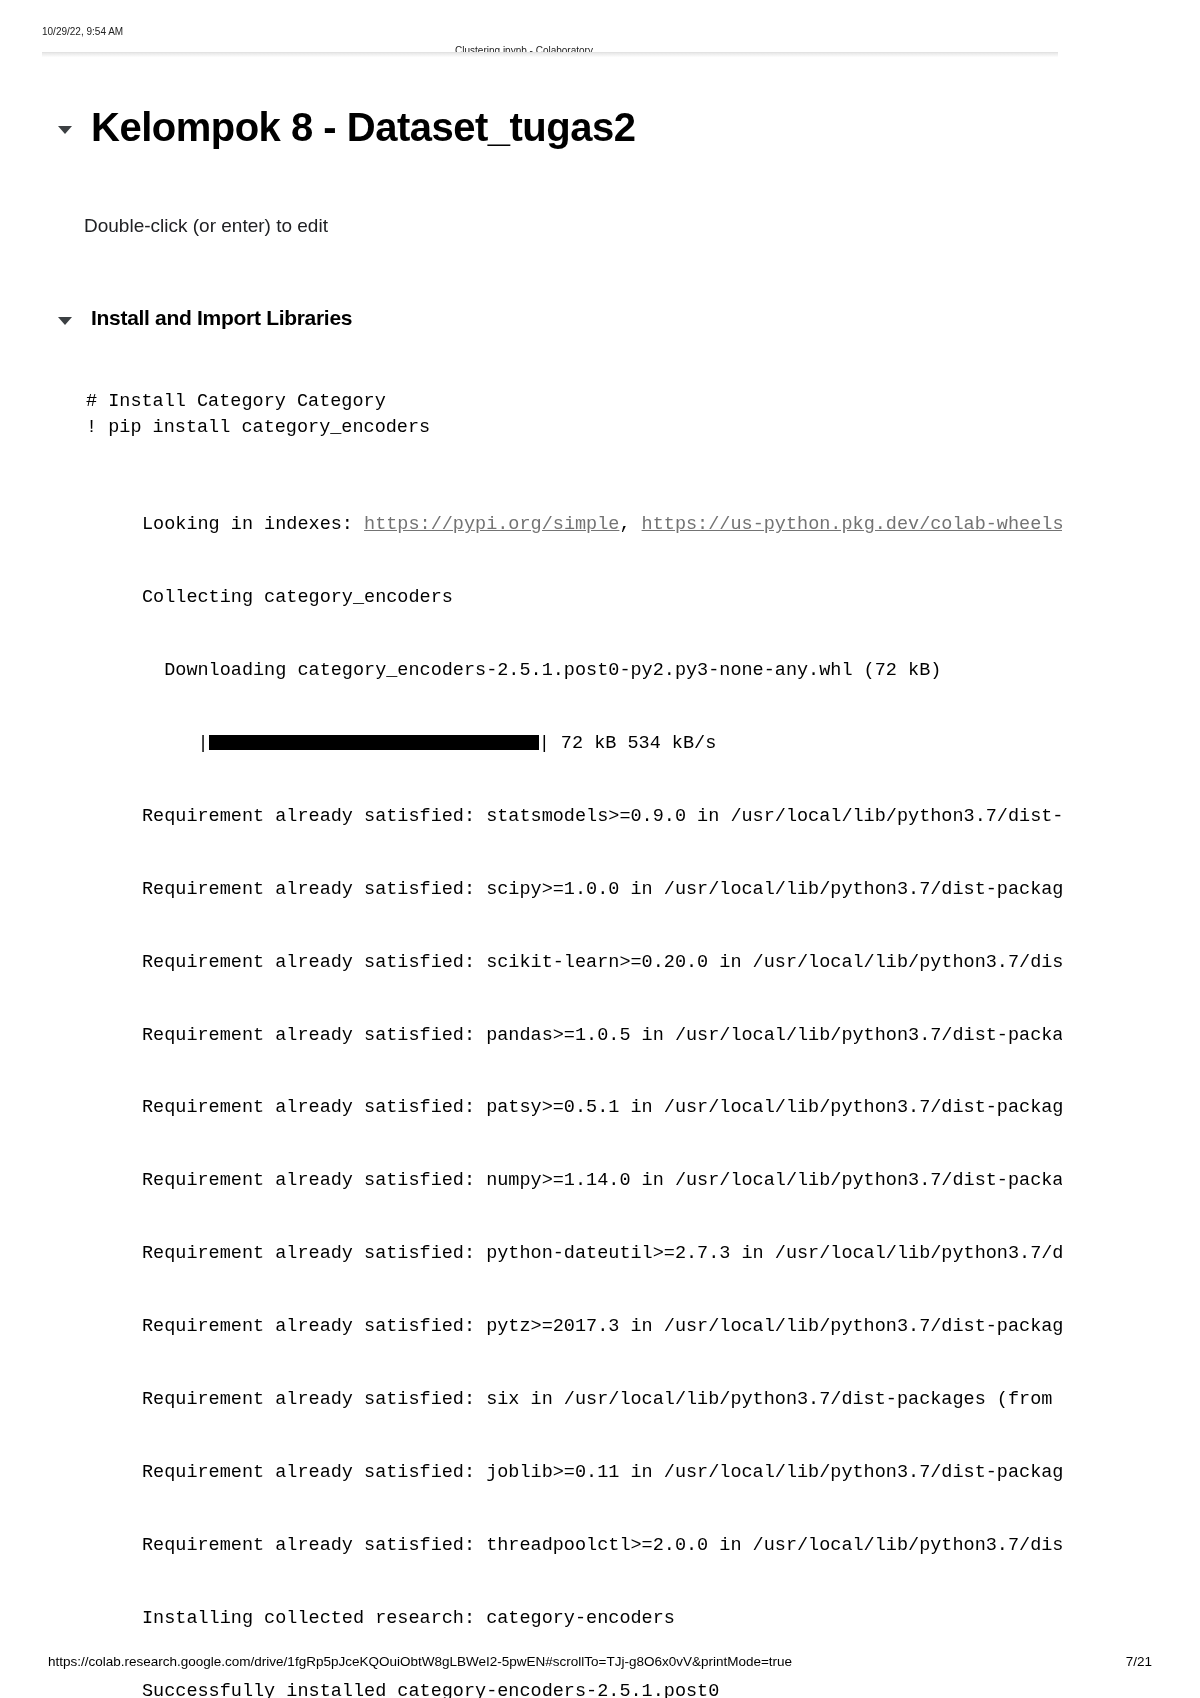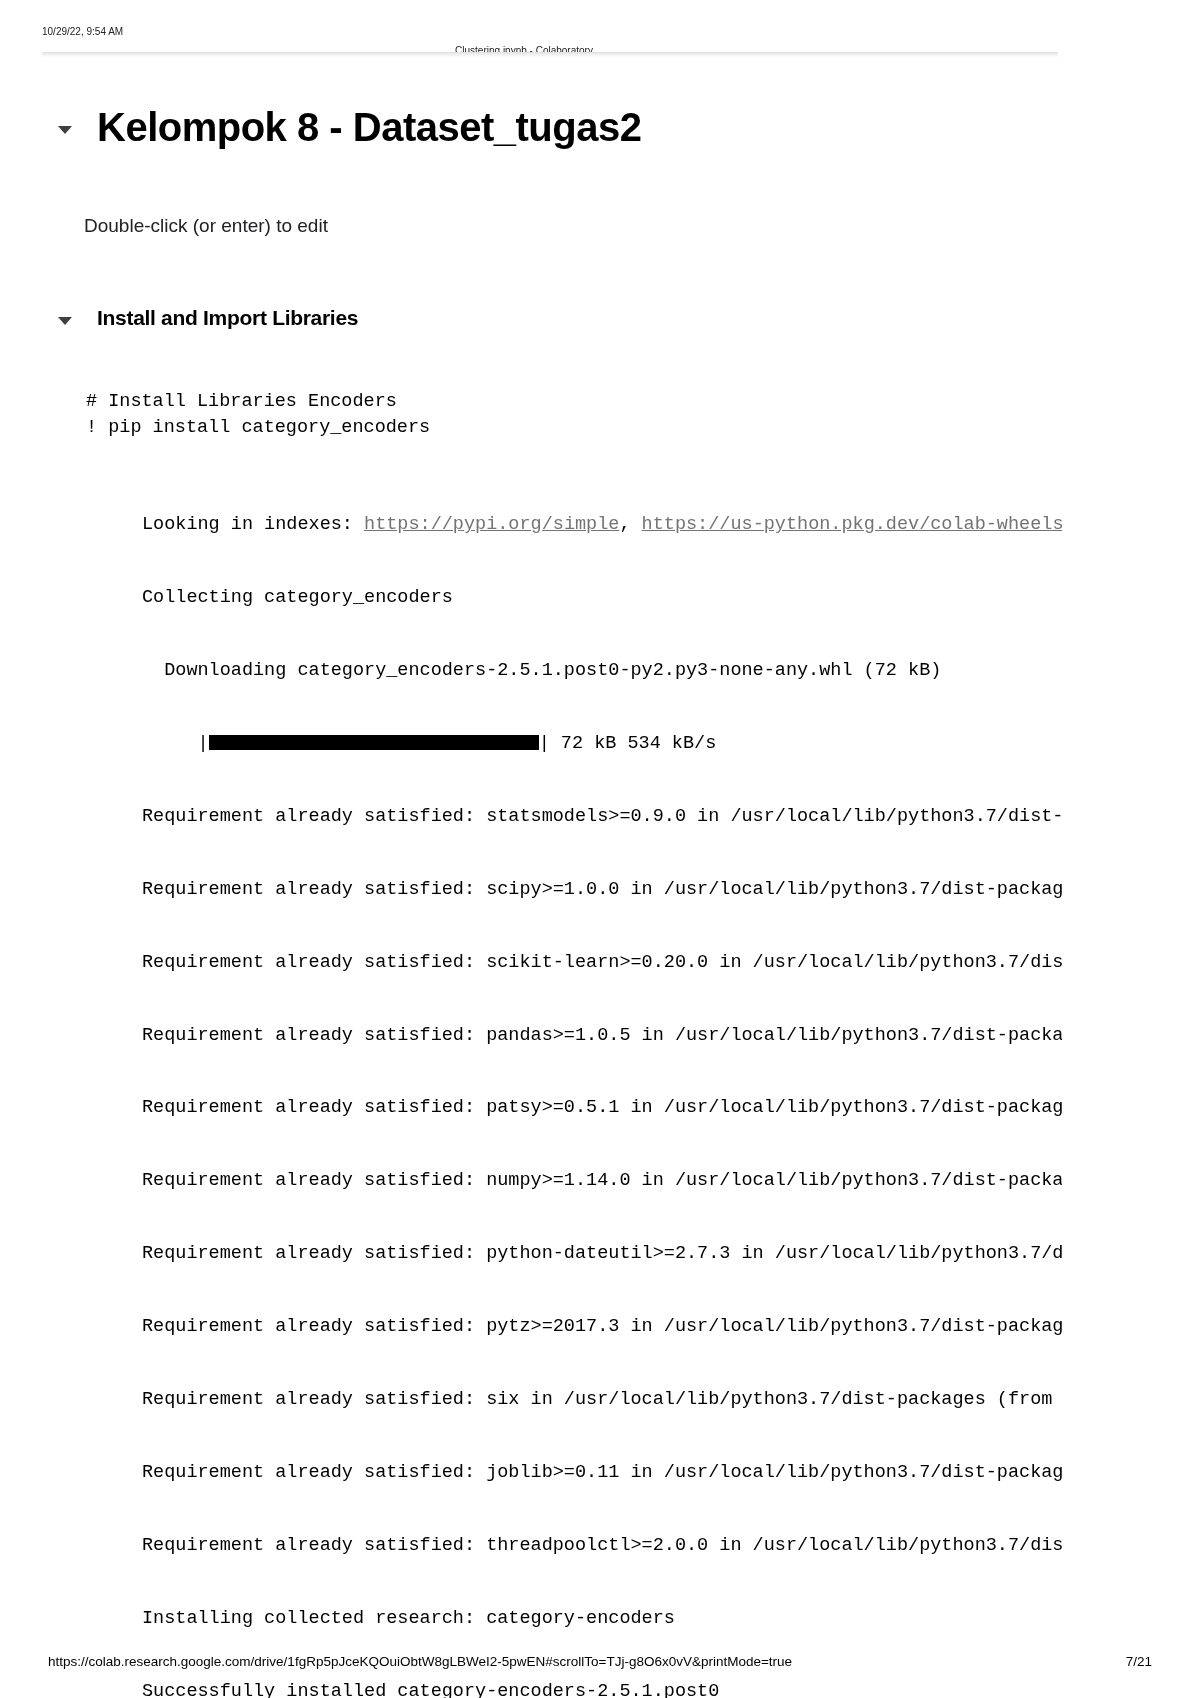--- a/index.html
+++ b/index.html
@@ -62,21 +62,21 @@
   }
 
   .section {
     position: relative;
     padding-left: 58px;
   }
 
   .heading-row {
     display: flex;
     align-items: center;
-    gap: 25px;
+    gap: 19px;
   }
 
   .caret {
     width: 0;
     height: 0;
     border-left: 7px solid transparent;
     border-right: 7px solid transparent;
     border-top: 8px solid #3c4043;
     flex: 0 0 auto;
     margin-top: 6px;
@@ -191,21 +191,21 @@
   </div>
 
   <div class="section" style="margin-top:64px;">
     <div class="heading-row">
       <span class="caret"></span>
       <h2 class="nb-heading">Install and Import Libraries</h2>
     </div>
   </div>
 
   <div class="section" style="margin-top:58px; padding-left:86px;">
-    <pre class="code-block"># Install Libraries Encoders</pre>
+    <pre class="code-block"># Install Category Category</pre>
     <pre class="code-block">! pip install category_encoders</pre>
   </div>
 
   <div class="section" style="margin-top:24px; padding-left:142px;">
     <div class="out-block">
       <span class="bar-line"><span>Looking in indexes: </span><a href="#">https://pypi.org/simple</a><span>, </span><a href="#">https://us-python.pkg.dev/colab-wheels/p</a></span>
       <span class="bar-line">Collecting category_encoders</span>
       <span class="bar-line">  Downloading category_encoders-2.5.1.post0-py2.py3-none-any.whl (72 kB)</span>
       <span class="bar-line"><span>     |</span><span class="progress-bar"></span><span>| 72 kB 534 kB/s</span></span>
       <span class="bar-line">Requirement already satisfied: statsmodels&gt;=0.9.0 in /usr/local/lib/python3.7/dist-pa</span>

